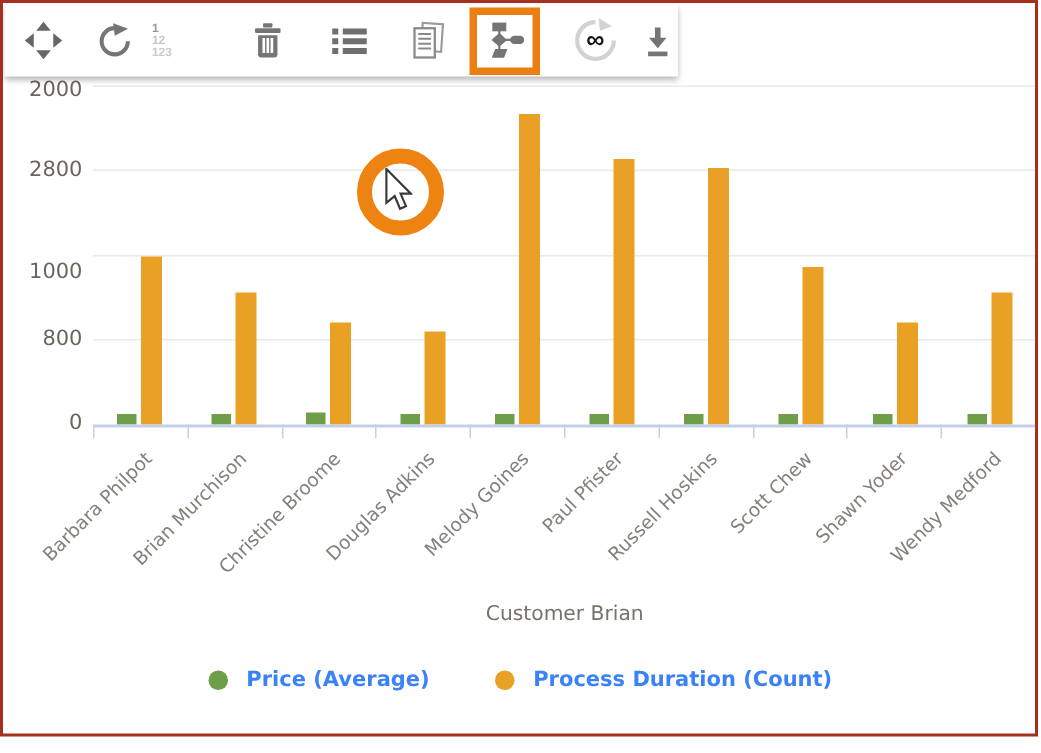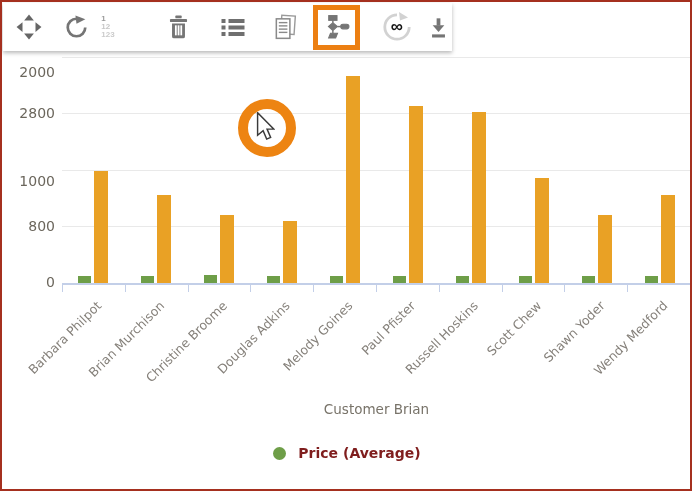--- a/index.html
+++ b/index.html
@@ -45,21 +45,21 @@
   .xlabels .xc{position:absolute;top:0;height:100%;}
   .xlabels .xl{position:absolute;right:50%;top:6px;white-space:nowrap;font-size:12.5px;
                color:#85807a;transform:rotate(-45deg);transform-origin:100% 0;}
   .axis-title{position:absolute;left:62px;top:401px;width:629px;text-align:center;
               font-size:13.5px;color:#787369;}
   
   .legend{position:absolute;left:0;top:445px;width:694px;display:flex;
           justify-content:center;gap:44px;}
   .litem{display:flex;align-items:center;gap:12px;cursor:pointer;}
   .ldot{width:13px;height:13px;border-radius:50%;}
-  .ltxt{font-size:14px;font-weight:bold;color:#7f1d1d;}
+  .ltxt{font-size:14px;font-weight:bold;color:#3b82f6;}
   
   .ring{position:absolute;left:238px;top:99px;width:38px;height:38px;border-radius:50%;
         border:10px solid #ED8412;z-index:4;}
   .cursor{position:absolute;left:256px;top:112px;z-index:6;}
 </style>
 </head>
 <body>
 
 <div class="frame"></div>
 
@@ -181,21 +181,21 @@
       </svg>
     </span>
   </button>
 </div>
 
 <div class="ylabels">
     <span style="top: 226px;">0</span>
     <span style="top: 169.5px;">800</span>
     <span style="top: 125px;">1000</span>
     <span style="top: 56.5px;">2800</span>
-    <span style="top: 16px;">2000</span>
+    <span style="top: 4px;">2000</span>
   </div>
 
 <div class="plot">
   <div class="grid" style="top:0"></div>
   <div class="grid" style="top:56px"></div>
   <div class="grid" style="top:113px"></div>
   <div class="grid" style="top:169px"></div>
   <div class="cats">
       <div class="cat">
         <div class="bar" style="width: 13px; height: 6.78px; background: rgb(110, 158, 72);"></div>
@@ -287,20 +287,24 @@
     </div>
   </div>
 
 <div class="axis-title">Customer Brian</div>
 
 <div class="legend">
     <div class="litem">
       <span class="ldot" style="background: rgb(110, 158, 72);"></span>
       <span class="ltxt">Price (Average)</span>
     </div>
+    <div class="litem">
+      <span class="ldot" style="background: rgb(233, 161, 37);"></span>
+      <span class="ltxt">Process Duration (Count)</span>
+    </div>
   </div>
 
 <div class="ring" style="border-color: rgb(237, 132, 18);"></div>
 <div class="cursor">
   <svg width="19" height="29" viewBox="0 0 14 22">
     <path d="M1 0.5 L1 17.6 L5.2 14.2 L7.9 20.6 L10.9 19.3 L8.2 13 L13.4 13 Z" fill="#ffffff" stroke="#3a3a3a" stroke-width="1.1"></path>
   </svg>
 </div>
 
 </body></html>

